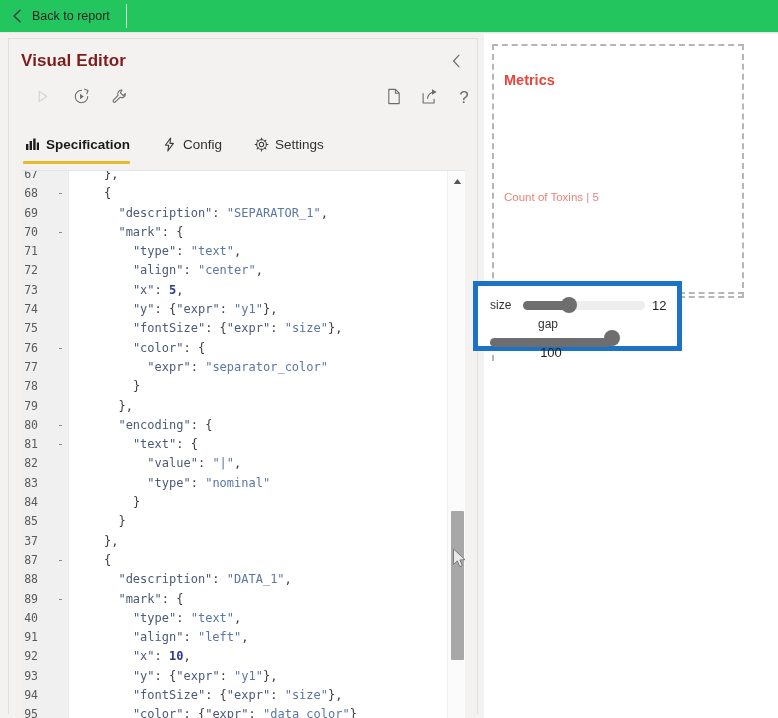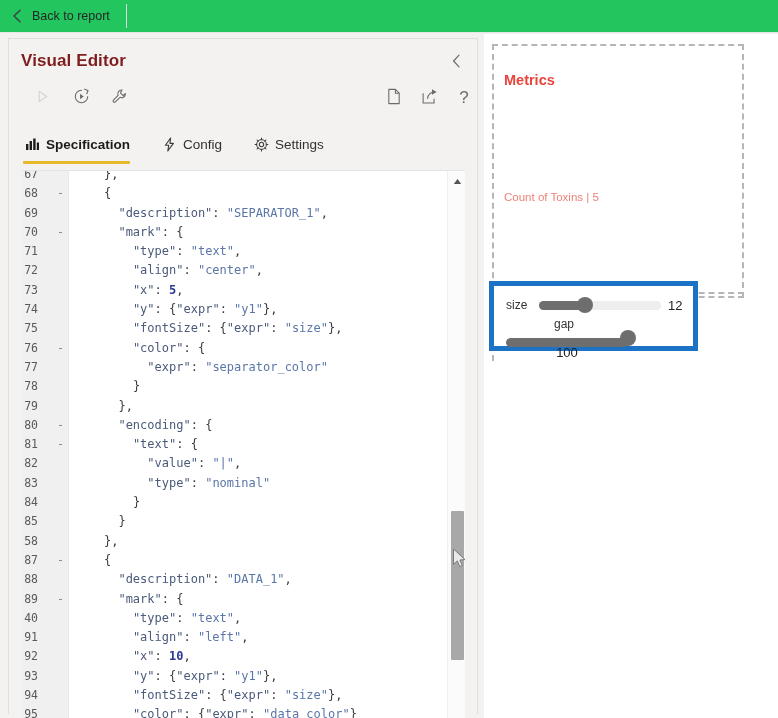--- a/index.html
+++ b/index.html
@@ -328,21 +328,21 @@
             <div class="gline">76<span class="fold">-</span></div>
             <div class="gline">77</div>
             <div class="gline">78</div>
             <div class="gline">79</div>
             <div class="gline">80<span class="fold">-</span></div>
             <div class="gline">81<span class="fold">-</span></div>
             <div class="gline">82</div>
             <div class="gline">83</div>
             <div class="gline">84</div>
             <div class="gline">85</div>
-            <div class="gline">58</div>
+            <div class="gline">37</div>
             <div class="gline">87<span class="fold">-</span></div>
             <div class="gline">88</div>
             <div class="gline">89<span class="fold">-</span></div>
             <div class="gline">40</div>
             <div class="gline">91</div>
             <div class="gline">92</div>
             <div class="gline">93</div>
             <div class="gline">94</div>
             <div class="gline">95</div>
           </div>
@@ -398,21 +398,21 @@
   <div class="preview-panel">
     <div class="vis-box">
       <div class="vis-title" id="vistitle" style="color: rgb(232, 69, 60);">Metrics</div>
       <div class="vis-datum" id="visdatum" style="color: rgb(237, 130, 120);">Count of Toxins | 5</div>
     </div>
   </div>
 
   <div class="sliver"></div>
   <div class="sliver2"></div>
 
-  <div class="highlight-box" id="highlightbox" style="border-color: rgb(28, 114, 196); margin-left: 16px;">
+  <div class="highlight-box" id="highlightbox" style="border-color: rgb(28, 114, 196);">
 
     <div class="slider-row r1">
       <span class="slider-label">size</span>
       <span class="track">
         <span class="track-fill" id="fill0" style="width: 38%;"></span>
         <span class="thumb" id="thumb0" style="left: 38%;"></span>
       </span>
       <span class="slider-value">12</span>
     </div>
 

